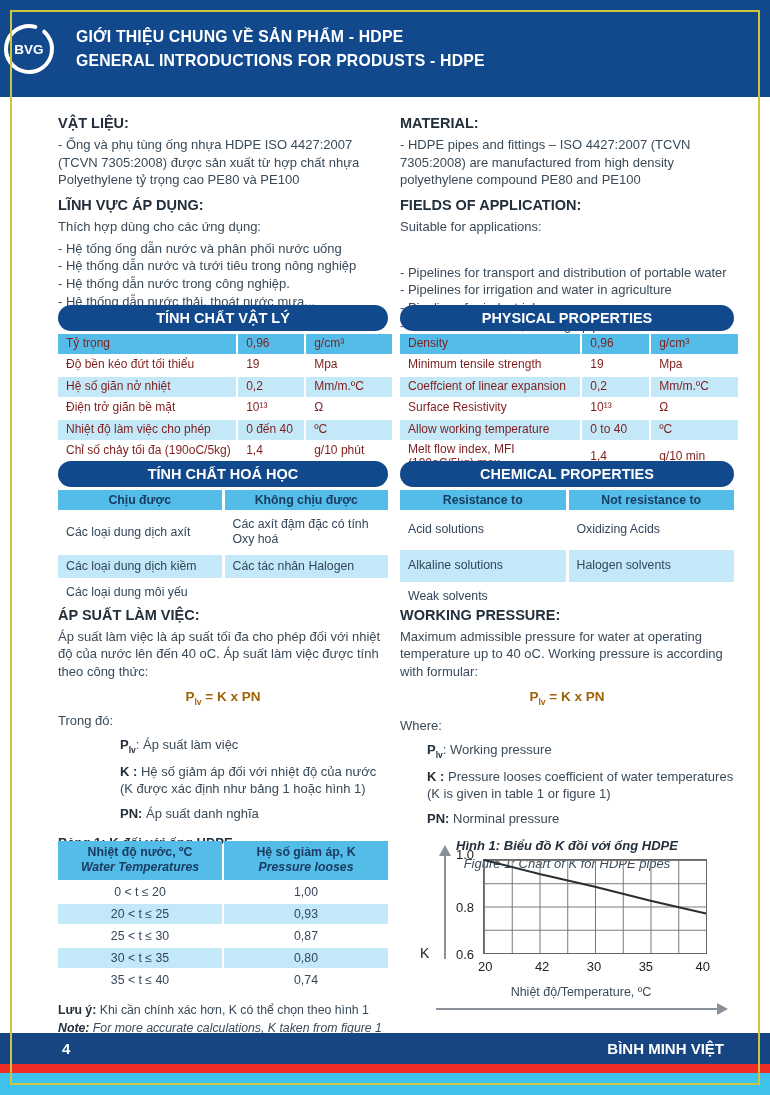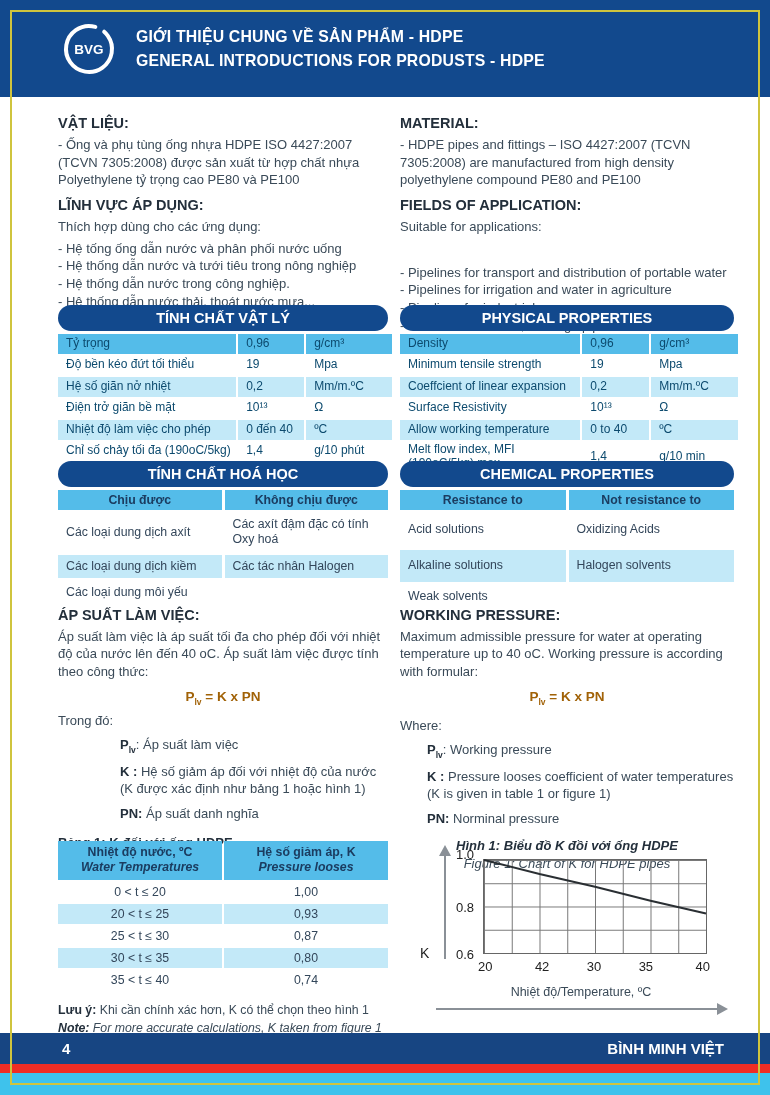--- a/index.html
+++ b/index.html
@@ -8,40 +8,40 @@
     background:#ffffff; font-family:"Liberation Sans", sans-serif;
     color:#3a4a58; font-size:13px;
   }
   .border-overlay {
     position:absolute; left:10px; top:10px; right:10px; bottom:10px;
     border:2px solid #cfc43d; z-index:60; pointer-events:none;
   }
   
   .header {
     height:97px; background:#12498d; display:flex; align-items:center;
-    padding-left:60px; gap:18px; box-sizing:border-box;
+    gap:18px; box-sizing:border-box;
   }
   .titles { color:#fff; font-weight:bold; font-size:17px; line-height:1.4;
     transform:scaleX(0.93); transform-origin:left center; letter-spacing:.2px; }
   
   .columns {
     display:grid; grid-template-columns:330px 1fr; column-gap:12px;
     padding:18px 36px 0 58px;
     grid-template-rows:190px 156px 146px 230px auto;
   }
   h3.sec { font-size:14.5px; font-weight:bold; color:#232f3b; margin:0 0 5px 0; }
   p.body { margin:0 0 8px 0; line-height:1.36; }
   .bullets div { line-height:1.36; }
   
   .pill {
     background:#12498d; color:#fff; font-weight:bold; text-align:center;
     font-size:14.5px; border-radius:15px; padding:5px 0; margin-bottom:3px;
   }
   
-  .ptable { display:flex; flex-direction:column; gap:2px; font-size:12px; color:#0c4a6e; }
+  .ptable { display:flex; flex-direction:column; gap:2px; font-size:12px; color:#7f1d1d; }
   .prow { display:grid; grid-template-columns:54% 20% 26%; column-gap:2px; }
   .prow > div { min-height:16.5px; padding:1.5px 0 1.5px 8px; display:flex; align-items:center;
     white-space:nowrap; line-height:1.15; }
   .prow > div.wrap { white-space:normal; }
   .bg-med  > div { background:#54bce9; }
   .bg-light> div { background:#c3e9f8; } sub { font-size:8.5px; }
   
   .chem { font-size:12.3px; color:#33465a; }
   .chem-head { display:grid; grid-template-columns:1fr 1fr; column-gap:3px; }
   .chem-head > div { background:#54bce9; color:#1b3c60; font-weight:bold;

